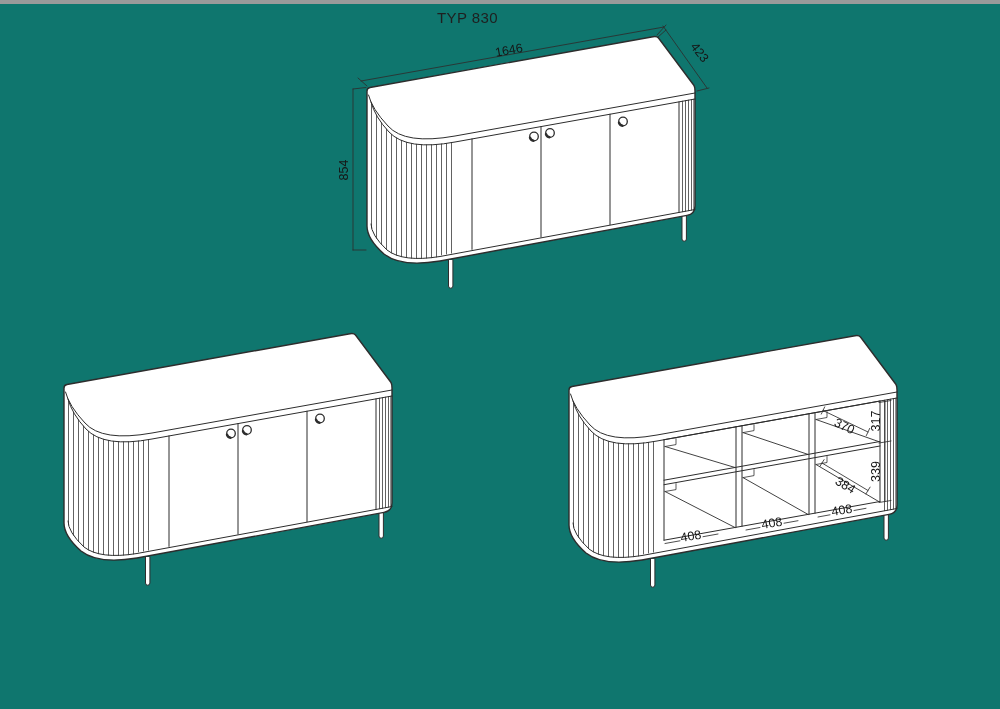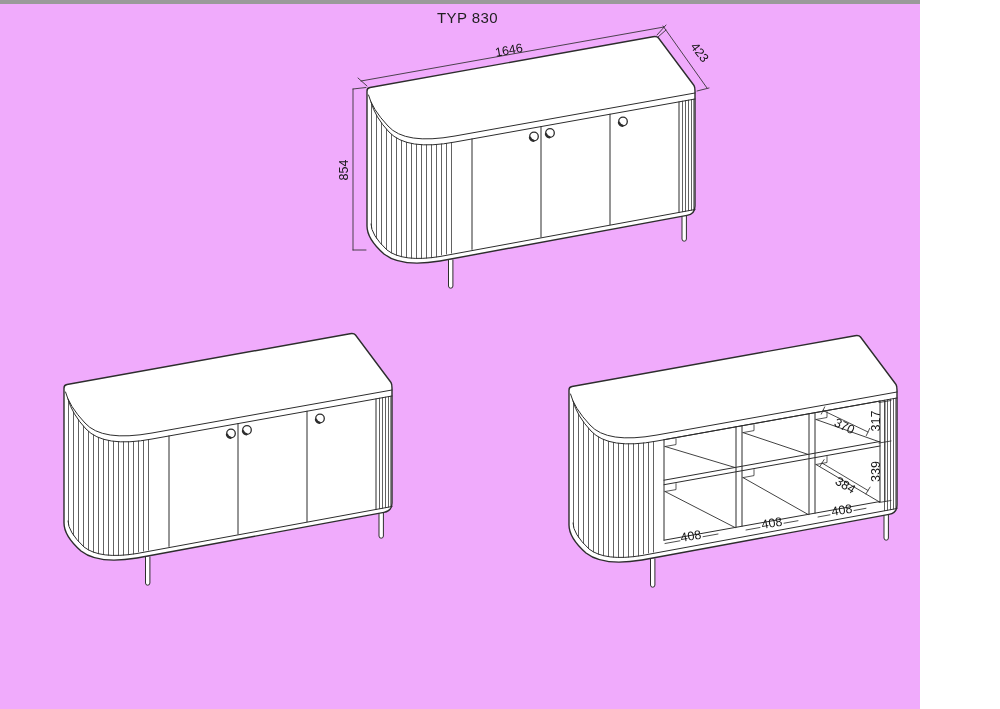--- a/index.html
+++ b/index.html
@@ -1,16 +1,16 @@
 <!DOCTYPE html>
 <html><head>
 <meta charset="utf-8">
 <style>
   html,body{margin:0;padding:0;background:#fff;}
-  .sheet{position:relative;width:920px;height:709px;background:#f0abfc;overflow:hidden;
+  .sheet{position:relative;width:1000px;height:709px;background:#0f766e;overflow:hidden;
          font-family:"Liberation Sans",sans-serif;}
   .top-border{position:absolute;top:0;left:0;width:100%;height:4px;background:#9a9a9a;}
   .title{position:absolute;left:437px;top:9px;font-size:15px;font-weight:500;color:#1f1f1f;letter-spacing:.4px;}
   svg{position:absolute;left:0;top:0;}
   text{font-family:"Liberation Sans",sans-serif;font-size:12.5px;fill:#161616;
        text-anchor:middle;dominant-baseline:middle;}
 </style>
 </head>
 <body>
 

